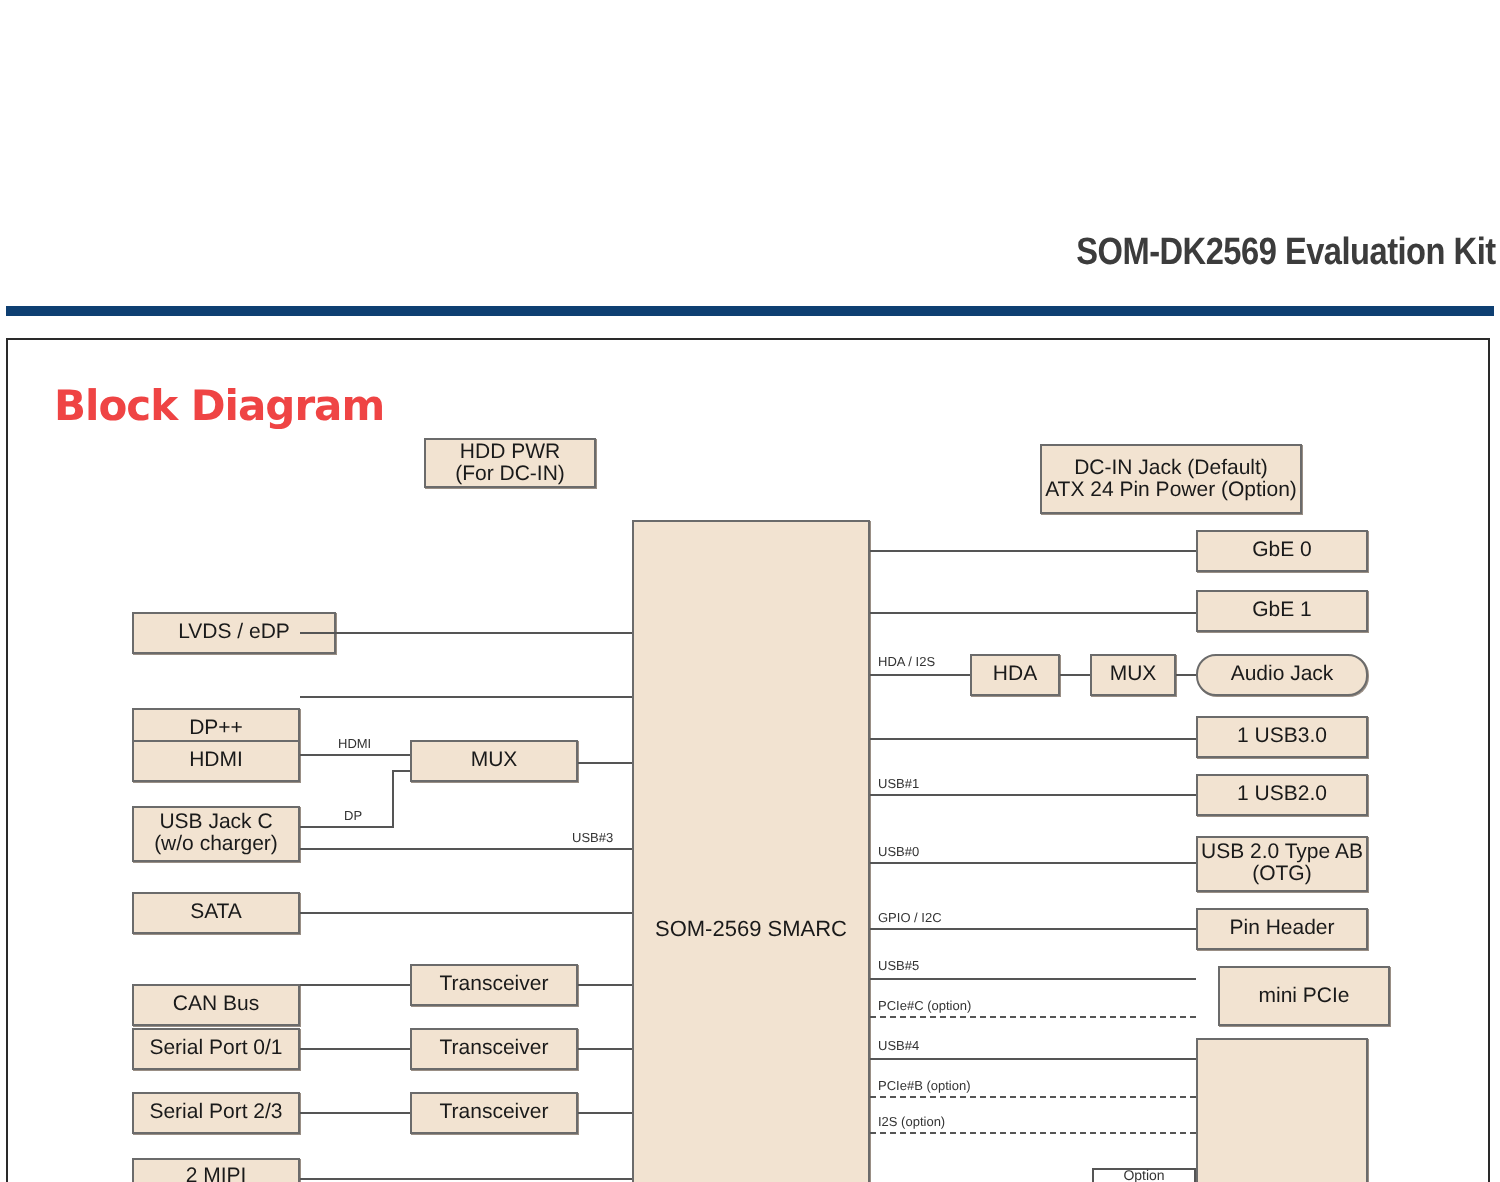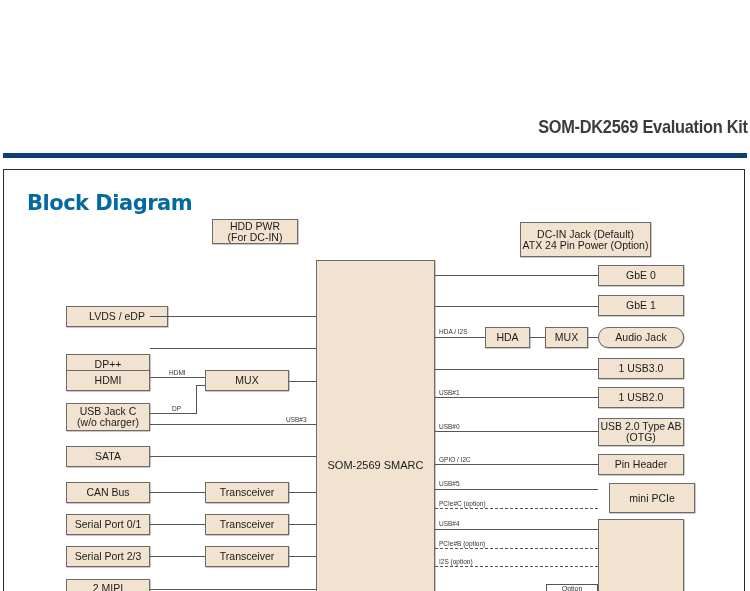--- a/index.html
+++ b/index.html
@@ -8,21 +8,21 @@
     position: absolute; right: 2px; top: 116px;
     font-family: "Liberation Sans", sans-serif; font-weight: bold;
     font-size: 19px; color: #3c3c3c; letter-spacing: -0.3px;
     transform: scaleX(0.86); transform-origin: right center; white-space: nowrap;
   }
   .blue-bar { position: absolute; left: 3px; top: 153px; width: 744px; height: 5px; background: #0e3f72; }
   .frame { position: absolute; left: 3px; top: 169px; width: 742px; height: 440px; border: 1.5px solid #2a2a2a; border-bottom: none; box-sizing: border-box; }
   .diag-title {
     position: absolute; left: 27px; top: 191px;
     font-family: "DejaVu Sans", sans-serif; font-weight: bold; font-size: 21px;
-    color: #0369a1; letter-spacing: -0.5px; white-space: nowrap;
+    color: #ef4444; letter-spacing: -0.5px; white-space: nowrap;
   }
   .box {
     position: absolute; background: #f2e3d1; border: 1px solid #6b6b6b;
     box-sizing: border-box; display: flex; align-items: center; justify-content: center;
     text-align: center; font-size: 10.5px; color: #1a1a1a; line-height: 11px;
     box-shadow: 0.5px 0.5px 0 #9a8f85;
   }
   .box span { white-space: pre-line; }
   .som { font-size: 11px; }
   .line { position: absolute; background: #555555; }
@@ -84,21 +84,21 @@
 <div class="line h" style="left:196px;top:385px;width:9px;"></div>
 <div class="lbl" style="left:172px;top:405px;">DP</div>
 <div class="line h" style="left:150px;top:424px;width:166px;"></div>
 <div class="lbl" style="left:286px;top:416px;">USB#3</div>
 
 <div class="box" style="left:66px;top:446px;width:84px;height:21px;">
     <span>SATA</span>
   </div>
 <div class="line h" style="left:150px;top:456px;width:166px;"></div>
 
-<div class="box" style="left:66px;top:482px;width:84px;height:21px;">
+<div class="box" style="left:66px;top:492px;width:84px;height:21px;">
     <span>CAN Bus</span>
   </div>
 <div class="line h" style="left:150px;top:492px;width:55px;"></div>
 <div class="box" style="left:205px;top:482px;width:84px;height:21px;">
     <span>Transceiver</span>
   </div>
 <div class="line h" style="left:289px;top:492px;width:27px;"></div>
 
 <div class="box" style="left:66px;top:514px;width:84px;height:21px;">
     <span>Serial Port 0/1</span>

